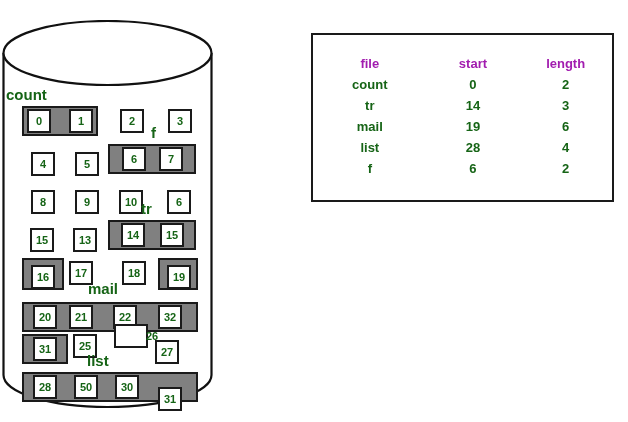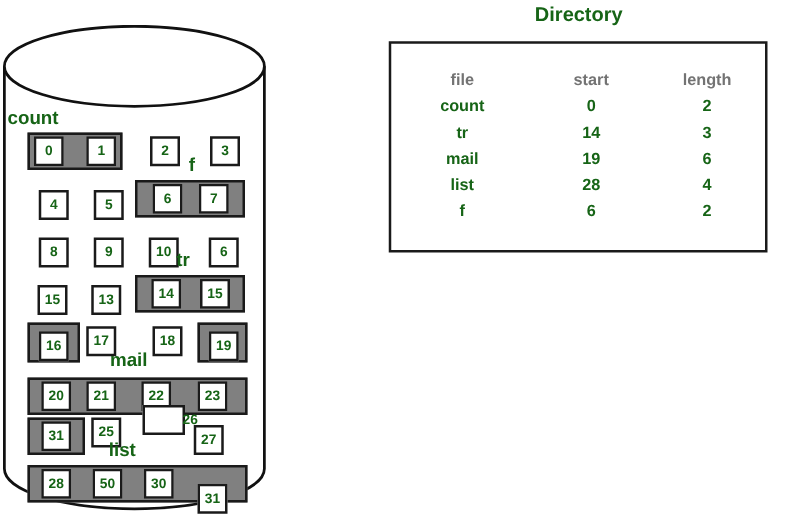--- a/index.html
+++ b/index.html
@@ -100,21 +100,21 @@
     margin-top: 18px;
   }
   #directory-table th,
   #directory-table td {
     font-size: 13px;
     font-weight: bold;
     font-family: "Liberation Sans", sans-serif;
     padding: 3px 0;
     text-align: center;
   }
-  #directory-table th { color: #737373; }
+  #directory-table th { color: #a21caf; }
   #directory-table td { color: #166416; }
   .col-file   { width: 38%; }
   .col-start  { width: 31%; }
   .col-length { width: 31%; }
 </style>
 </head>
 <body>
 
 <div id="disk-cylinder">
   <svg width="212" height="390" viewBox="0 0 212 390" xmlns="http://www.w3.org/2000/svg">
@@ -161,41 +161,40 @@
   <div class="block" style="left:160px; top:223px;">15</div>
 
   <div class="block" style="left:31px;  top:265px;">16</div>
   <div class="block" style="left:69px;  top:261px;">17</div>
   <div class="block" style="left:122px; top:261px;">18</div>
   <div class="block" style="left:167px; top:265px;">19</div>
 
   <div class="block" style="left:33px;  top:305px;">20</div>
   <div class="block" style="left:69px;  top:305px;">21</div>
   <div class="block" style="left:113px; top:305px;">22</div>
-  <div class="block" style="left:158px; top:305px;">23</div>
+  <div class="block" style="left:158px; top:305px;">32</div>
 
   <div class="block" style="left:33px;  top:337px;">31</div>
   <div class="block" style="left:73px;  top:334px;">25</div>
   <div class="block" style="left:114px; top:324px;padding-left:30px;">26</div>
   <div class="block" style="left:155px; top:340px;">27</div>
 
   <div class="block" style="left:33px;  top:375px;">28</div>
   <div class="block" style="left:74px;  top:375px;">50</div>
   <div class="block" style="left:115px; top:375px;">30</div>
   <div class="block" style="left:158px; top:375px;margin-top:12px;">31</div>
 
   <div class="file-label" style="left:6px;   top:86px;">count</div>
   <div class="file-label" style="left:151px; top:124px;">f</div>
   <div class="file-label" style="left:141px; top:200px;">tr</div>
   <div class="file-label" style="left:88px;  top:280px;">mail</div>
   <div class="file-label" style="left:87px;  top:352px;">list</div>
 </div>
 
 <div id="directory-panel">
-  <div id="directory-title">Directory</div>
 
   <div id="directory-table">
     <table>
       <thead>
         <tr>
           <th class="col-file">file</th>
           <th class="col-start">start</th>
           <th class="col-length">length</th>
         </tr>
       </thead>

